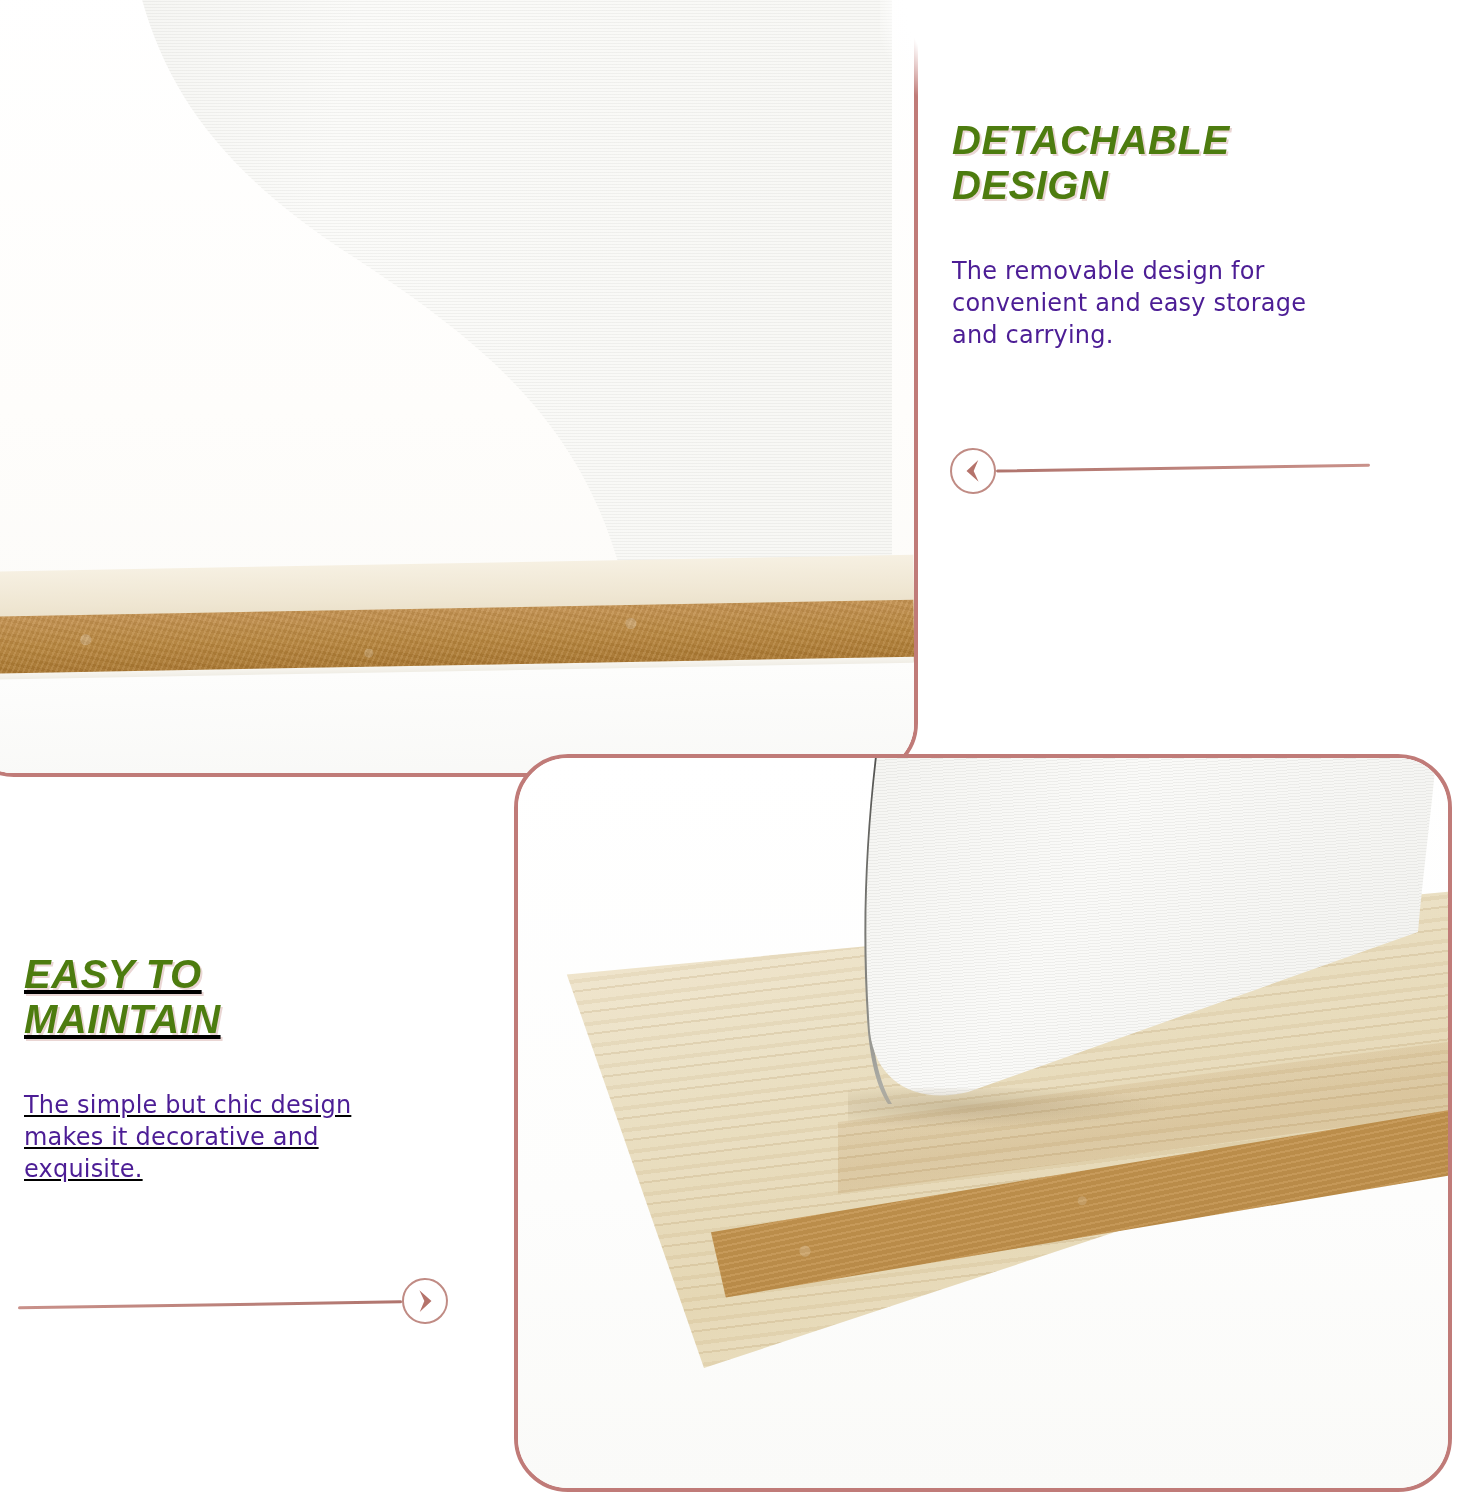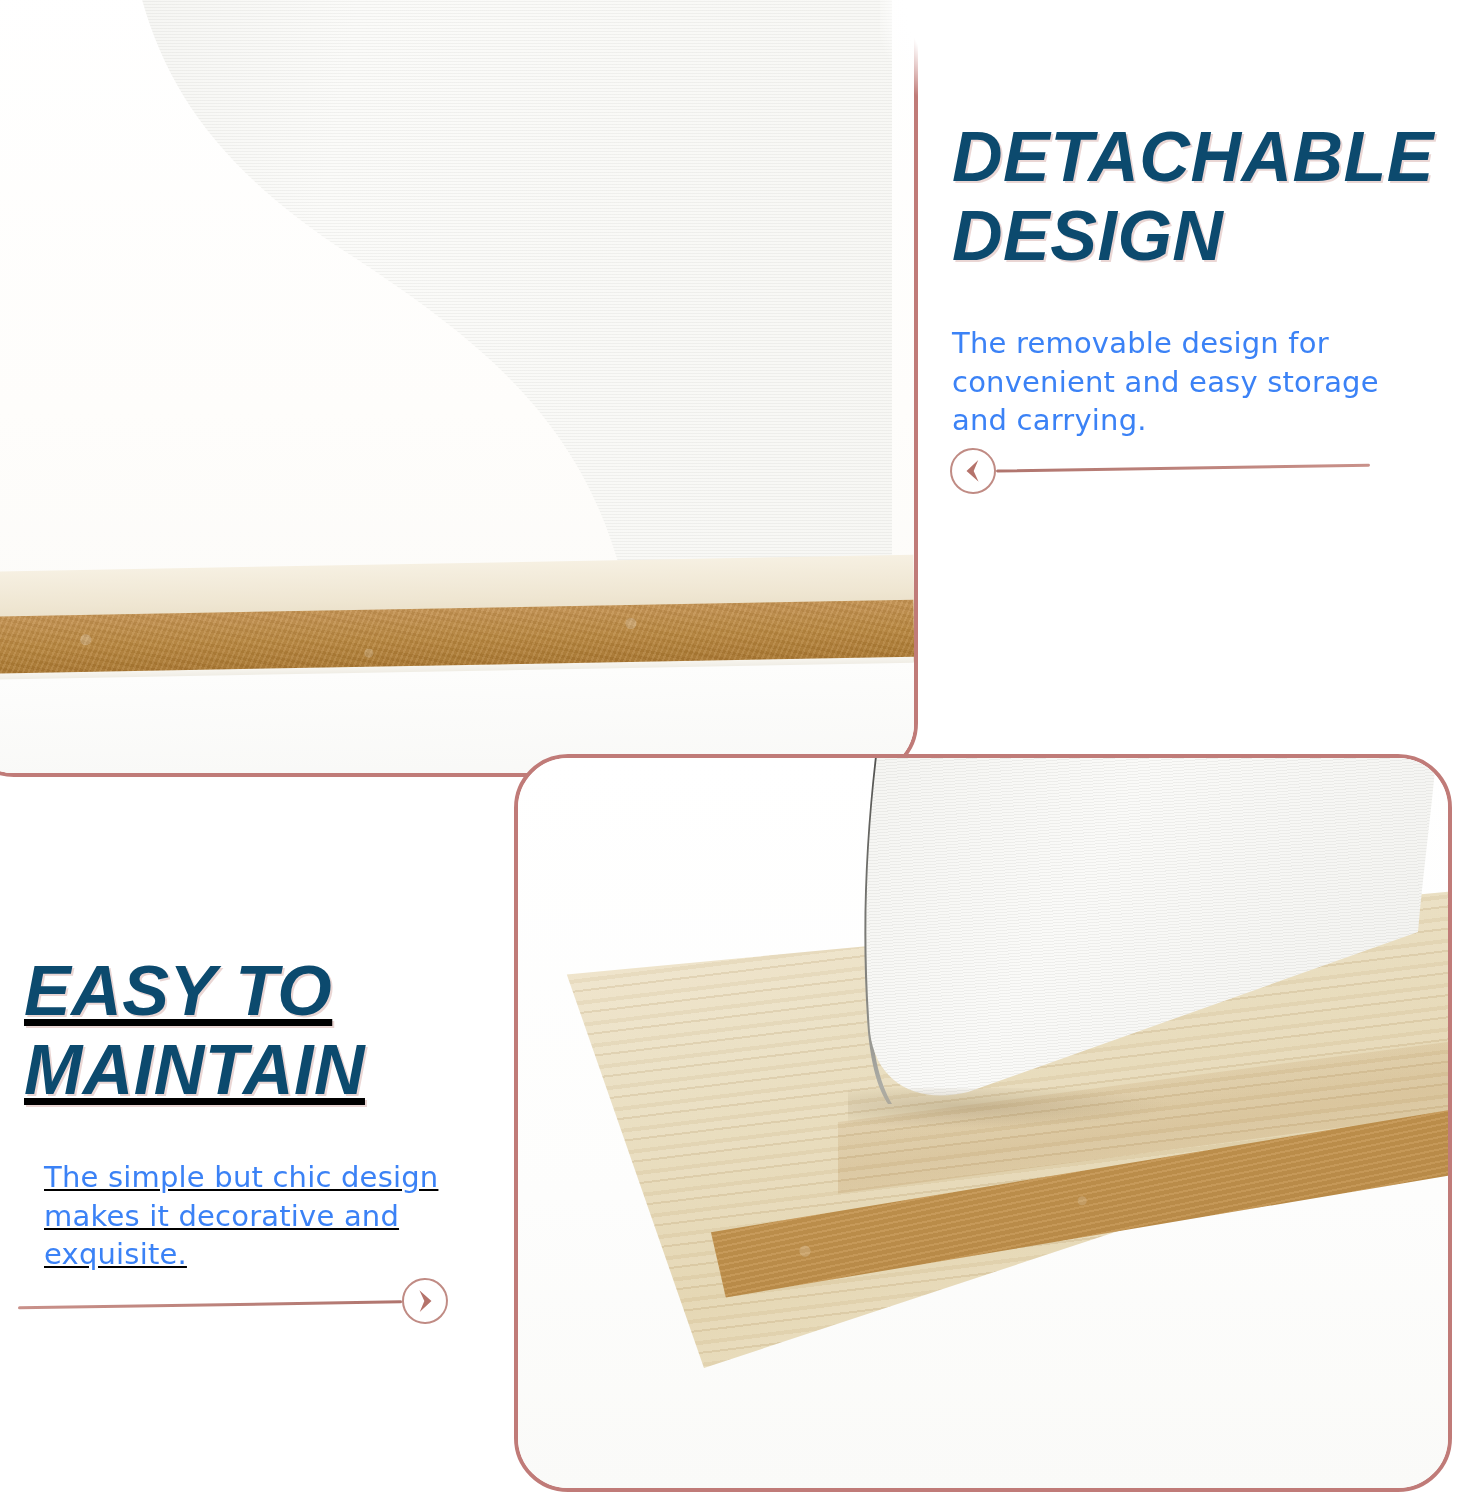--- a/index.html
+++ b/index.html
@@ -241,44 +241,44 @@
     background: radial-gradient(ellipse at 35% 45%, rgba(140,120,85,0.30) 0%, rgba(140,120,85,0) 72%);
   }
 
   
   .feature-block { position:absolute; }
 
   .feature-title {
     font-family: "Liberation Sans", sans-serif;
     font-weight: 700;
     font-style: italic;
-    font-size: 70px;
+    font-size: 40px;
     line-height: 1.13;
     letter-spacing: 0.5px;
-    color: #0c4a6e;
+    color: #4d7c0f;
     text-shadow: 2px 2px 0 rgba(181,107,99,0.28);
     white-space: pre-line;
   }
 
   .feature-body {
     font-family: "DejaVu Sans", sans-serif;
-    font-size: 29px;
+    font-size: 24px;
     line-height: 1.33;
-    color: #3b82f6;
+    color: #4c1d95;
     white-space: pre-line;
     letter-spacing: .2px;
   }
 
   
   #block-detachable { left: 952px; top: 118px; width: 500px; }
   #block-detachable .feature-body { margin-top: 48px; }
 
   
   #block-maintain { left: 24px; top: 952px; width: 470px; text-decoration: underline; }
-  #block-maintain .feature-body { margin-top: 48px; margin-left: 20px; }
+  #block-maintain .feature-body { margin-top: 48px; }
 
   
   .arrow-row {
     position:absolute;
     display:flex;
     align-items:center;
     height: 52px;
   }
   #arrow-row-top { left: 950px; top: 442px; width: 420px; transform: rotate(-0.9deg); }
   #arrow-row-bottom { left: 18px; top: 1278px; width: 430px; transform: rotate(-0.9deg); }

